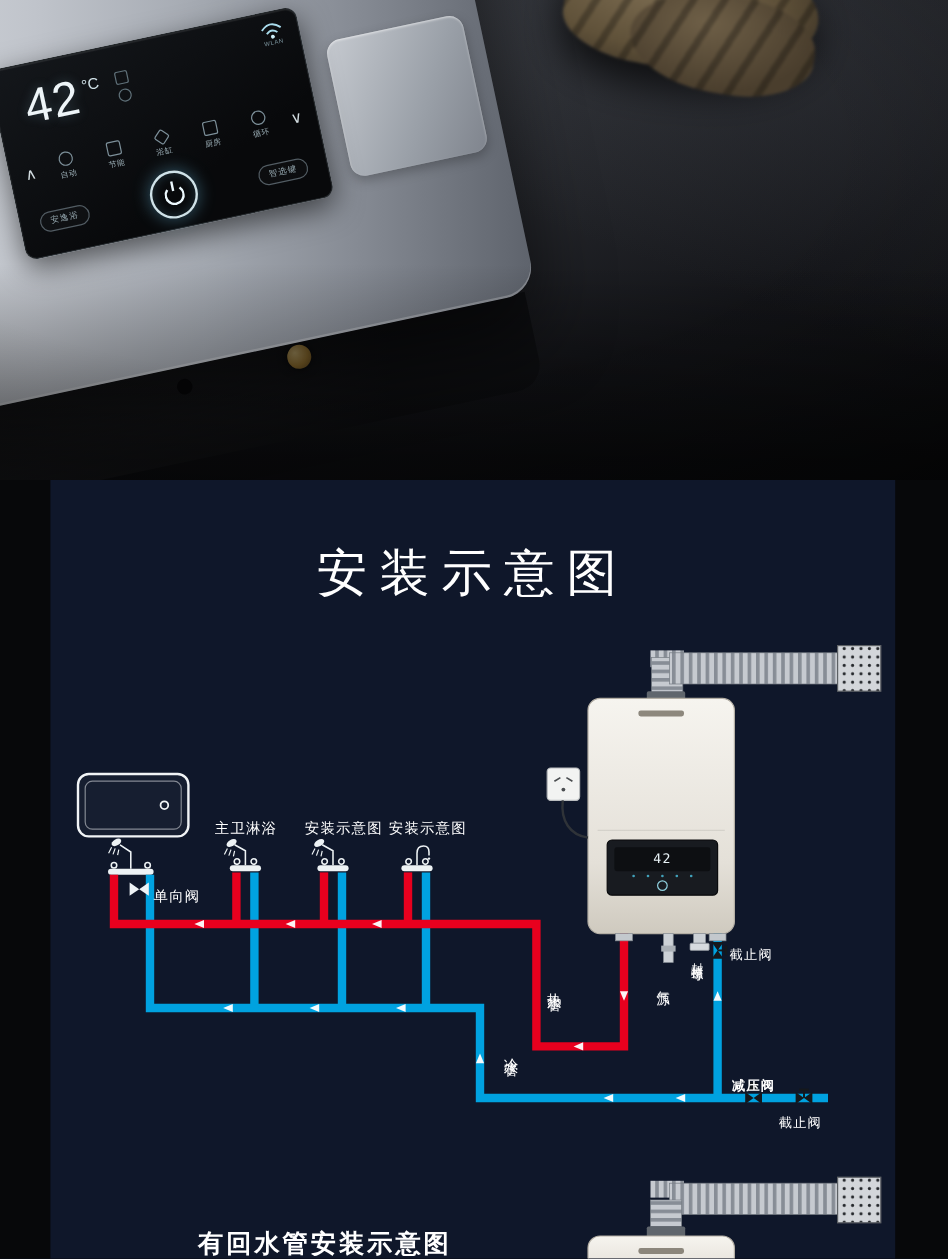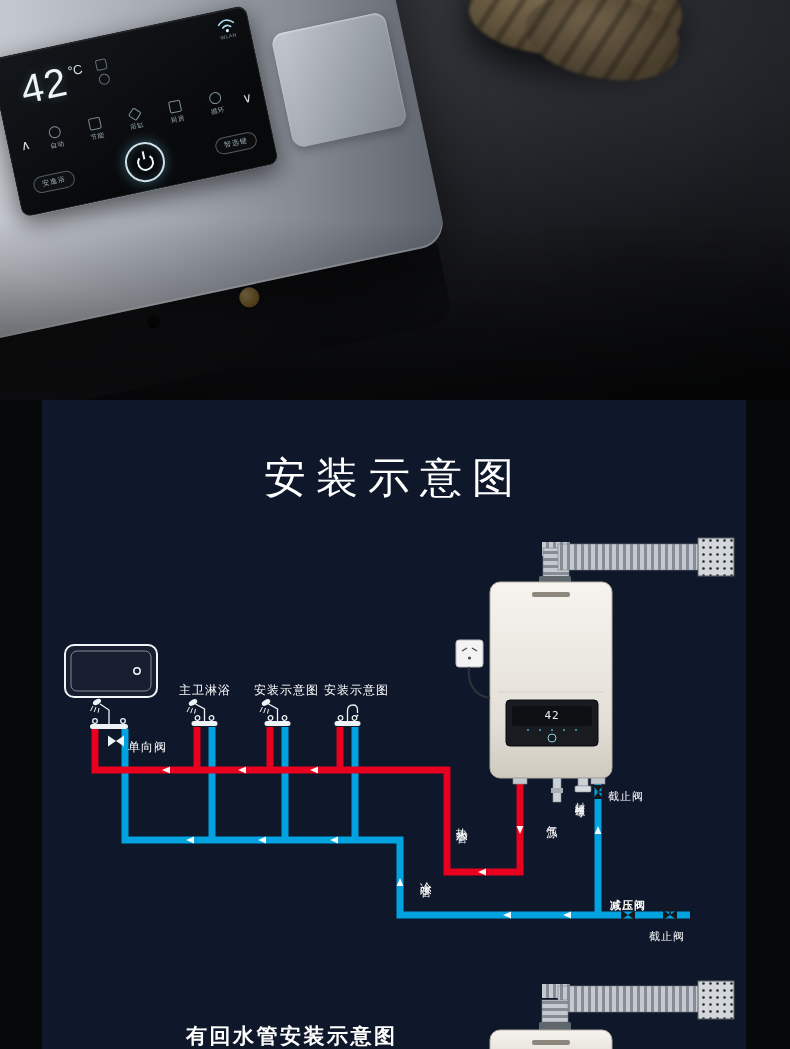--- a/index.html
+++ b/index.html
@@ -67,21 +67,21 @@
     box-shadow:0 0 14px rgba(120,215,255,.40), inset 0 0 10px rgba(120,215,255,.18);}
   .pg{width:13px;height:13px;border:2px solid #ecf8fd;border-radius:50%;border-top-color:transparent;position:relative;}
   .pg::after{content:"";position:absolute;left:50%;top:-5px;transform:translateX(-50%);width:2px;height:8px;background:#ecf8fd;}
 
   
   .ipanel{position:absolute;left:42px;top:400px;width:704px;height:649px;background:#0f172a;overflow:hidden;}
   .ititle{position:absolute;top:50px;left:0;width:100%;text-align:center;color:#ffffff;
     font-size:42px;font-weight:500;letter-spacing:10px;}
   .sub{position:absolute;color:#ffffff;font-size:21px;font-weight:bold;letter-spacing:2.5px;white-space:nowrap;}
   .s1{left:138px;top:180px;}
-  .s2{left:144px;top:622px;}
+  .s2{left:123px;top:622px;}
   .dsvg{position:absolute;left:0;top:130px;}
   .dsvg2{position:absolute;left:0;top:580px;}
   .dlabel{position:absolute;color:#ffffff;font-size:12px;line-height:1.15;white-space:nowrap;letter-spacing:1px;margin-top:12px;}
   .vlabel{writing-mode:vertical-rl;letter-spacing:2px;}
   .f10{font-size:10px;} .f11{font-size:11px;}
   .hdisp{position:absolute;left:470px;top:306px;width:80px;height:20px;text-align:center;font-size:11px;
     line-height:20px;color:#e8f2f6;letter-spacing:1px;font-family:"DejaVu Sans Mono",monospace;}
 </style>
 </head>
 <body>

